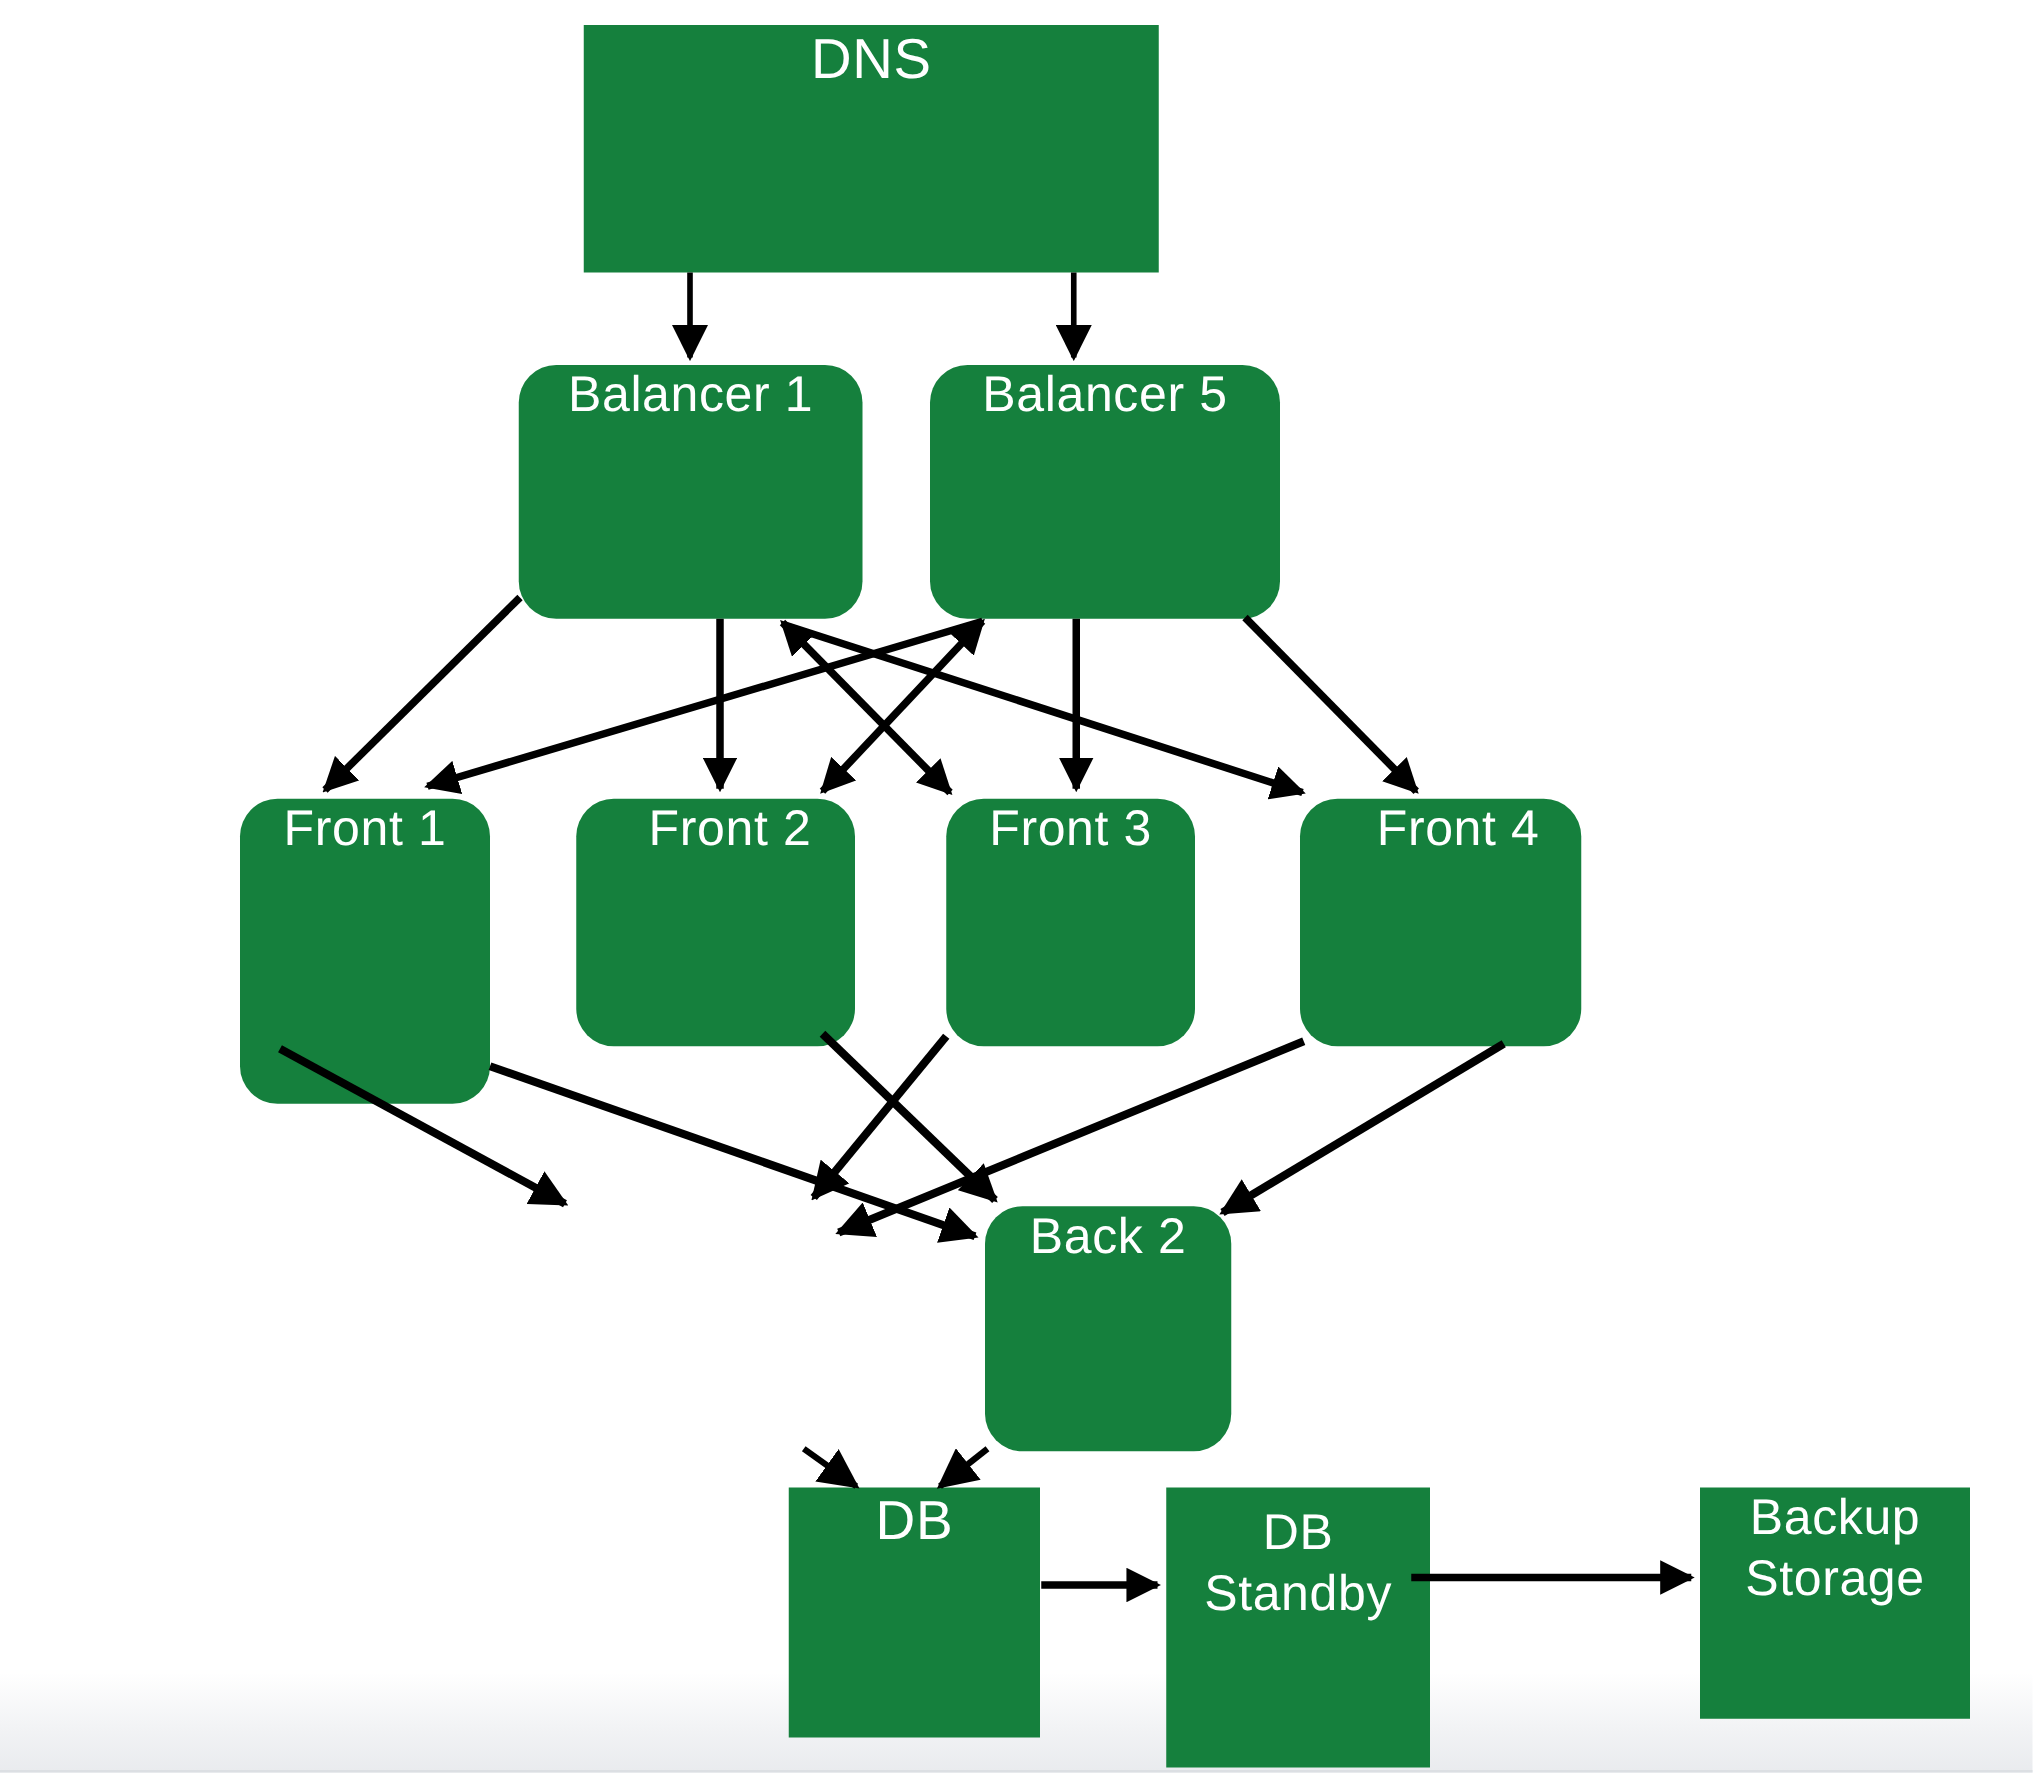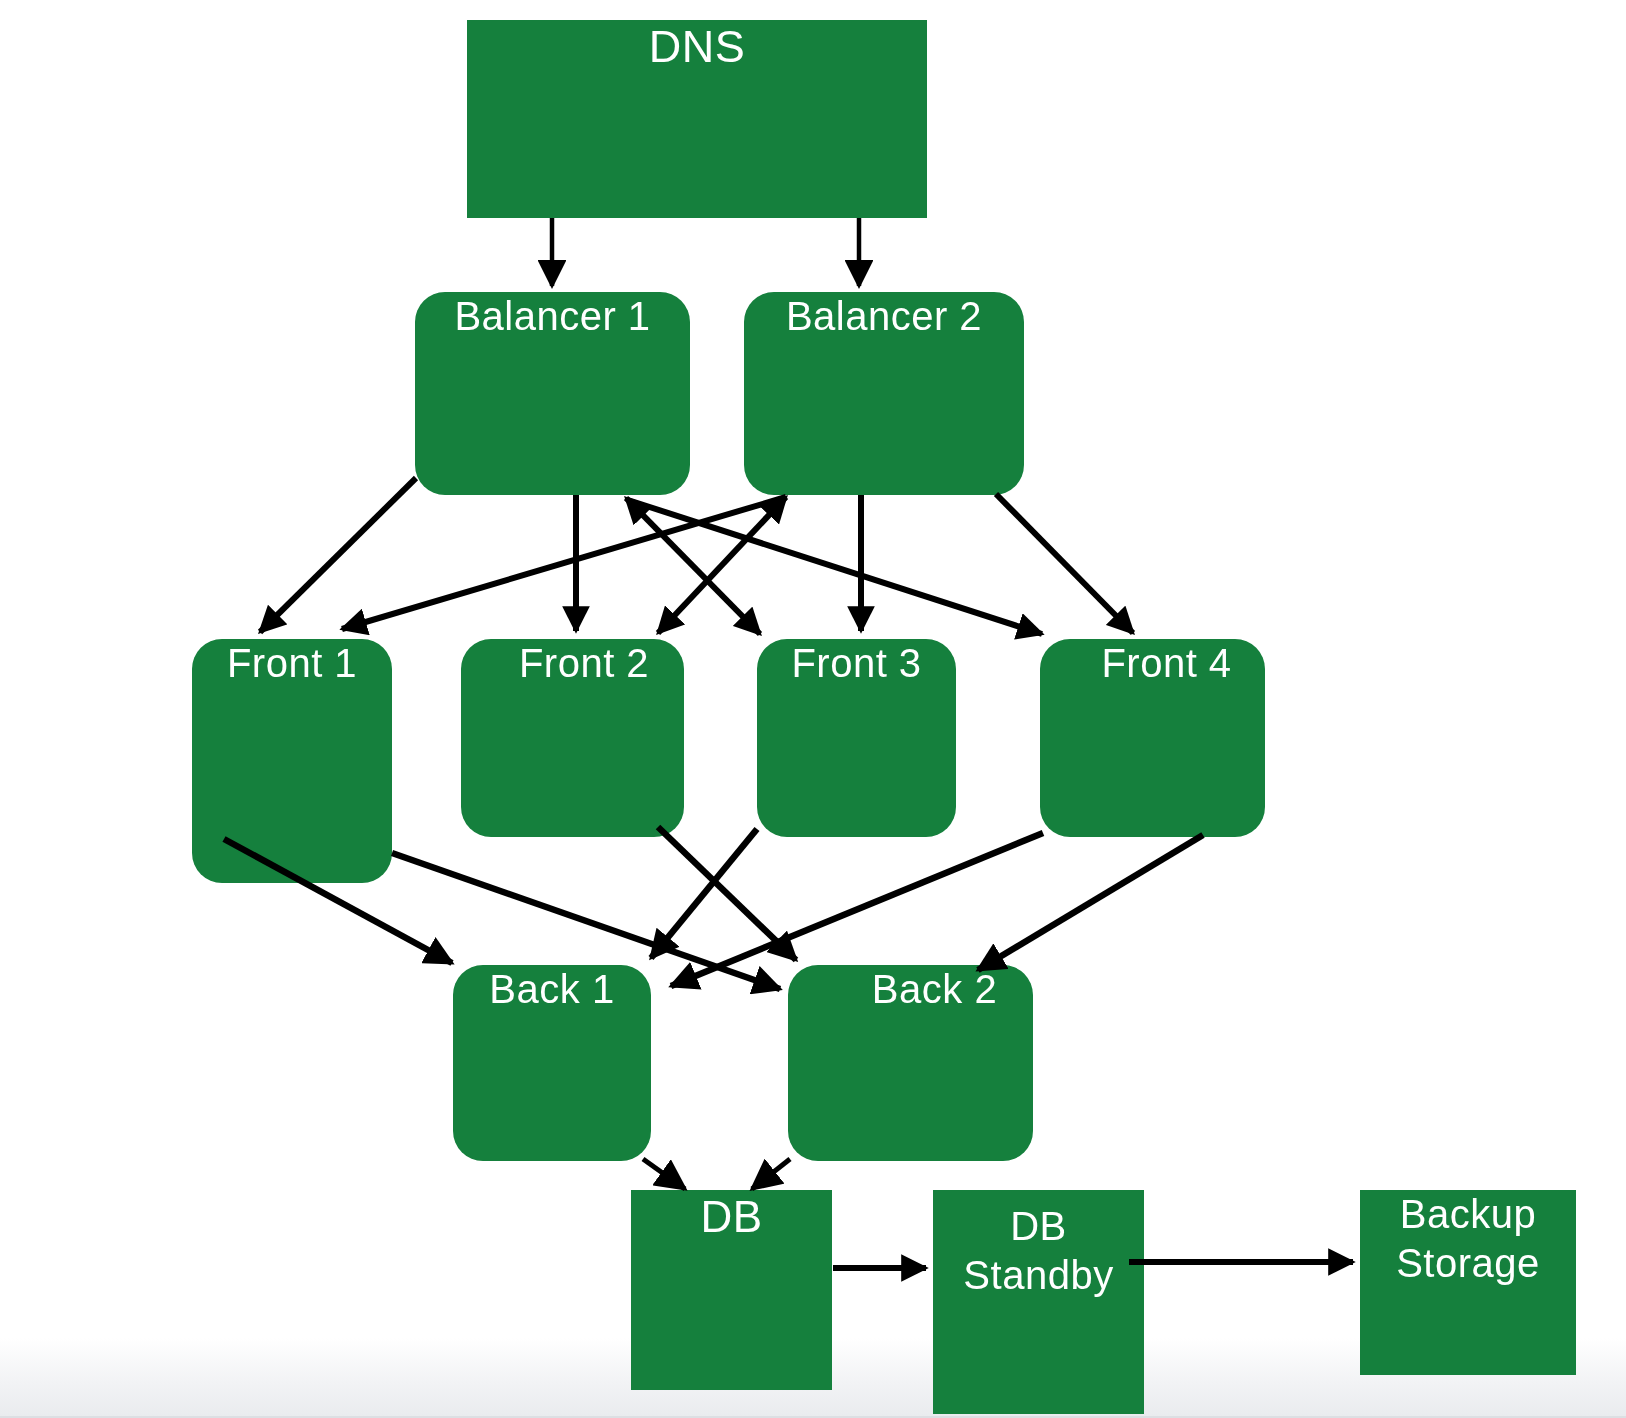--- a/index.html
+++ b/index.html
@@ -22,21 +22,21 @@
   .node.rounded{border-radius:30px;}
   .node.square{border-radius:0;}
   #n-dns{left:467px;top:20px;width:460px;height:198px;font-size:45px;}
   #n-b1{left:415px;top:292px;width:275px;height:203px;}
   #n-b2{left:744px;top:292px;width:280px;height:203px;}
   #n-f1{left:192px;top:639px;width:200px;height:244px;}
   #n-f2{left:461px;top:639px;width:200px;height:198px;padding-left:23px;}
   #n-f3{left:757px;top:639px;width:199px;height:198px;}
   #n-f4{left:1040px;top:639px;width:197px;height:198px;padding-left:28px;}
   #n-back1{left:453px;top:965px;width:198px;height:196px;}
-  #n-back2{left:788px;top:965px;width:197px;height:196px;padding-left:48px;}
+  #n-back2{left:788px;top:965px;width:197px;height:196px;}
   #n-db{left:631px;top:1190px;width:201px;height:200px;font-size:44px;}
   #n-dbsb{left:933px;top:1190px;width:195px;height:200px;padding:12px 8px;}
   #n-backup{left:1360px;top:1190px;width:200px;height:185px;padding:0 8px;}
   #edge-layer{position:absolute;left:0;top:0;z-index:3;pointer-events:none;}
   #bottom-fade{
     position:absolute;left:0;bottom:0;width:1626px;height:80px;z-index:1;
     background:linear-gradient(180deg, rgba(241,242,244,0) 0%, #f2f3f5 55%, #e9ebee 100%);
   }
   #bottom-edge{
     position:absolute;left:0;bottom:0;width:1626px;height:2px;z-index:1;
@@ -48,36 +48,33 @@
 
 <div id="canvas">
 
   <div class="node square" id="n-dns">
       <span>DNS</span>
     </div>
   <div class="node rounded" id="n-b1">
       <span>Balancer 1</span>
     </div>
   <div class="node rounded" id="n-b2">
-      <span>Balancer 2</span>
+      <span>Balancer 5</span>
     </div>
   <div class="node rounded" id="n-f1">
       <span>Front 1</span>
     </div>
   <div class="node rounded" id="n-f2">
       <span>Front 2</span>
     </div>
   <div class="node rounded" id="n-f3">
       <span>Front 3</span>
     </div>
   <div class="node rounded" id="n-f4">
       <span>Front 4</span>
-    </div>
-  <div class="node rounded" id="n-back1">
-      <span>Back 1</span>
     </div>
   <div class="node rounded" id="n-back2">
       <span>Back 2</span>
     </div>
   <div class="node square" id="n-db">
       <span>DB</span>
     </div>
   <div class="node square" id="n-dbsb">
       <span>DB Standby</span>
     </div>

